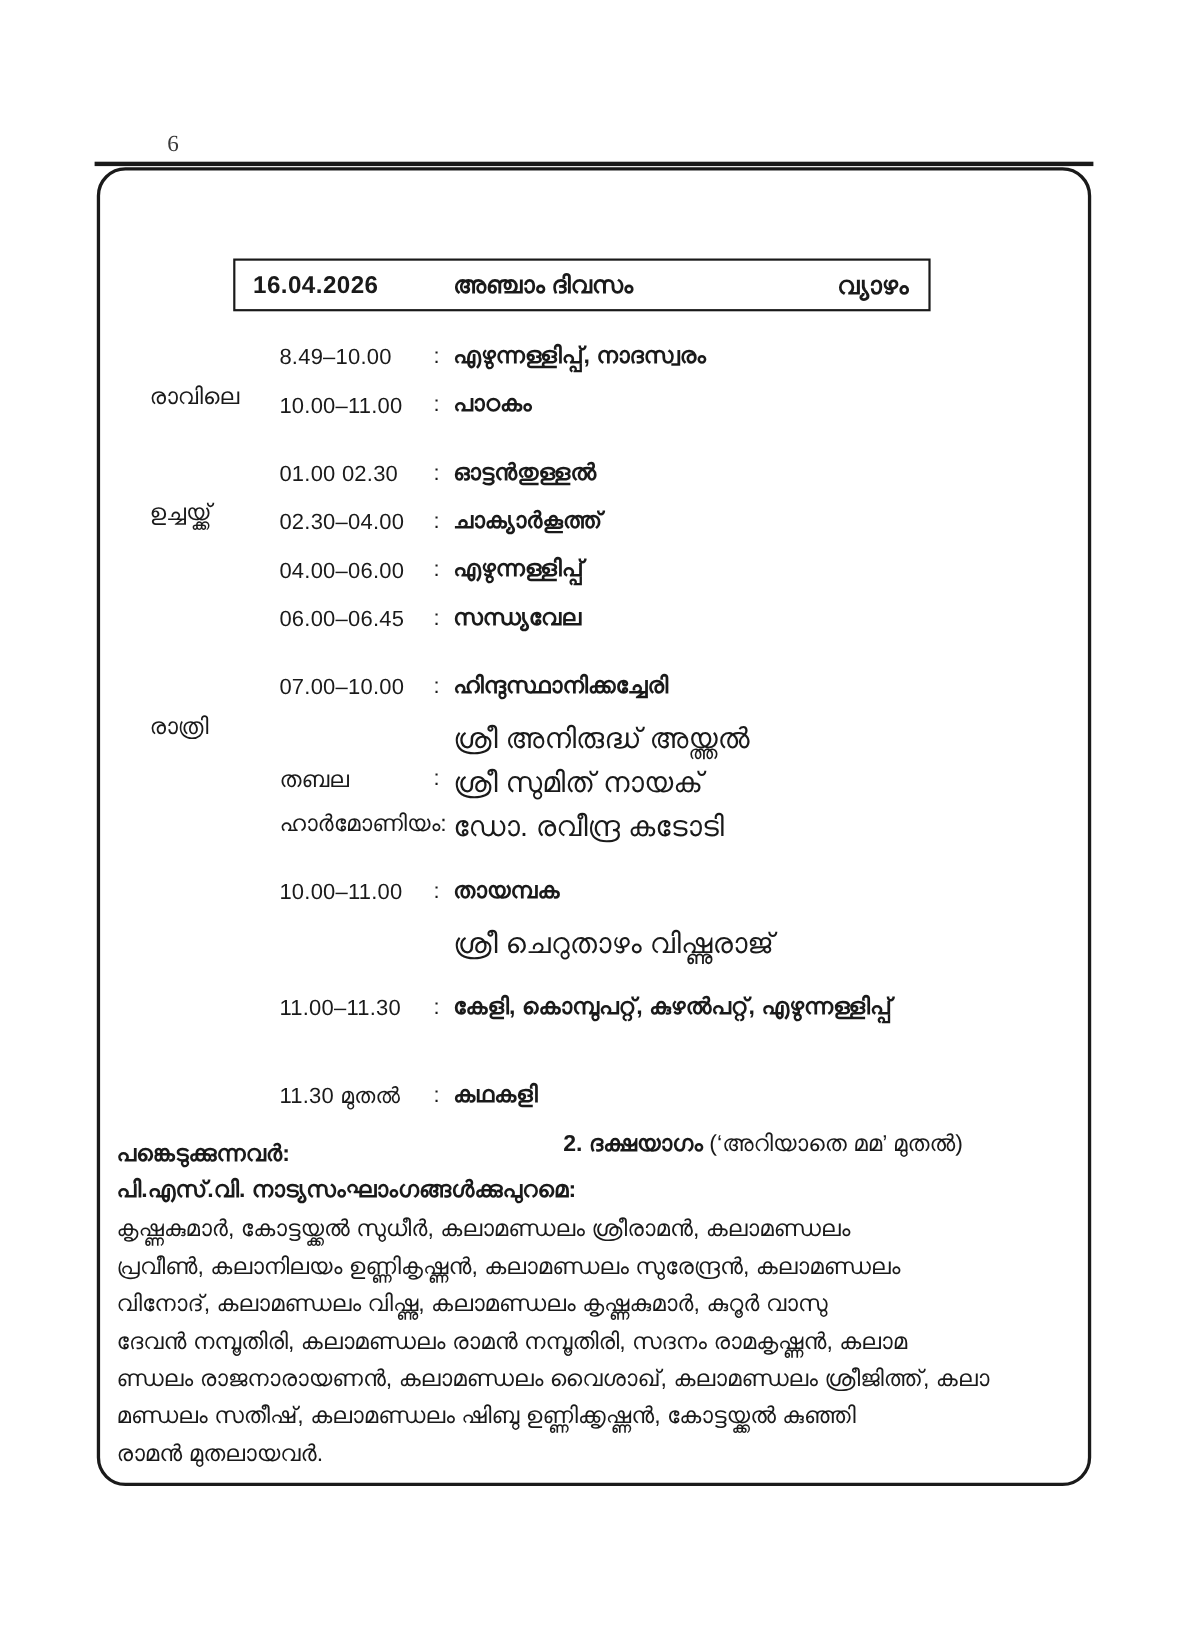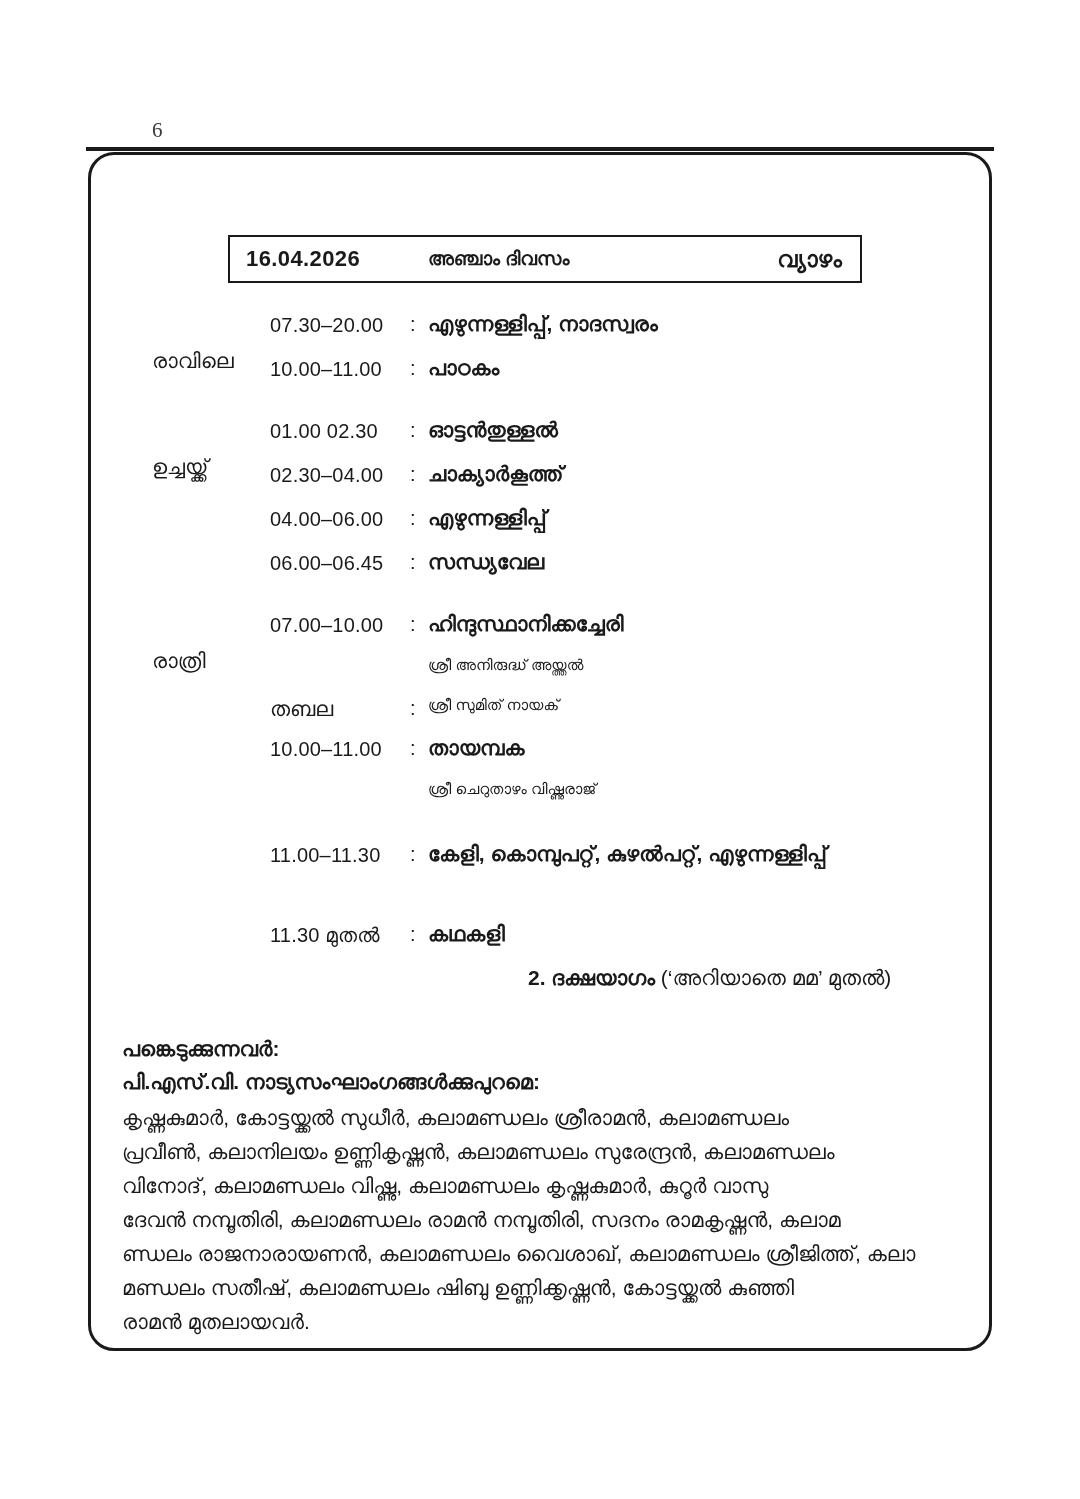--- a/index.html
+++ b/index.html
@@ -46,21 +46,21 @@
     height: 1199px;
     border: 3.5px solid #1a1a1a;
     border-radius: 26px;
     box-sizing: border-box;
     background: transparent;
   }
 
   
   .content {
     position: absolute;
-    left: 88px;
+    left: 72px;
     top: 152px;
     width: 931px;
     height: 1199px;
     box-sizing: border-box;
   }
 
   
   .date-box {
     position: absolute;
     left: 140px;
@@ -75,21 +75,21 @@
   }
   .date-box .dt-date {
     position: absolute;
     left: 16px;
     font-size: 22px;
     letter-spacing: 0.4px;
   }
   .date-box .dt-day {
     position: absolute;
     left: 198px;
-    font-size: 19px;
+    font-size: 22px;
   }
   .date-box .dt-weekday {
     position: absolute;
     right: 18px;
     font-size: 23px;
   }
 
   
   .schedule {
     position: absolute;
@@ -131,21 +131,21 @@
     left: 340px;
     top: 0;
     font-size: 21px;
     font-weight: bold;
     white-space: nowrap;
   }
   .ssub {
     position: absolute;
     left: 340px;
     top: 0;
-    font-size: 15px;
+    font-size: 26px;
     font-weight: normal;
     white-space: nowrap;
   }
   
   .slabel {
     position: absolute;
     left: 182px;
     top: 1px;
     font-size: 21px;
     font-weight: normal;
@@ -218,21 +218,21 @@
   <div class="date-box">
     <span class="dt-date">16.04.2026</span>
     <span class="dt-day">അഞ്ചാം ദിവസം</span>
     <span class="dt-weekday">വ്യാഴം</span>
   </div>
 
   <div class="schedule">
 
     <div class="srow" style="top:0;">
       <span class="speriod">രാവിലെ</span>
-      <span class="stime">07.30–20.00</span>
+      <span class="stime">8.49–10.00</span>
       <span class="scolon">:</span>
       <span class="sevent">എഴുന്നള്ളിപ്പ്, നാദസ്വരം</span>
     </div>
 
     <div class="srow gap">
       <span class="speriod"></span>
       <span class="stime">10.00–11.00</span>
       <span class="scolon">:</span>
       <span class="sevent">പാഠകം</span>
     </div>
@@ -275,20 +275,24 @@
     <div class="srow tight">
       <span class="ssub">ശ്രീ അനിരുദ്ധ് അയ്ത്തൽ</span>
     </div>
 
     <div class="srow tight">
       <span class="slabel">തബല</span>
       <span class="scolon">:</span>
       <span class="ssub">ശ്രീ സുമിത് നായക്</span>
     </div>
 
+    <div class="srow gap">
+      <span class="slabel-wide">ഹാർമോണിയം:</span>
+      <span class="ssub">ഡോ. രവീന്ദ്ര കടോടി</span>
+    </div>
 
     <div class="srow">
       <span class="stime">10.00–11.00</span>
       <span class="scolon">:</span>
       <span class="sevent">തായമ്പക</span>
     </div>
 
     <div class="srow gap">
       <span class="ssub">ശ്രീ ചെറുതാഴം വിഷ്ണുരാജ്</span>
     </div>

